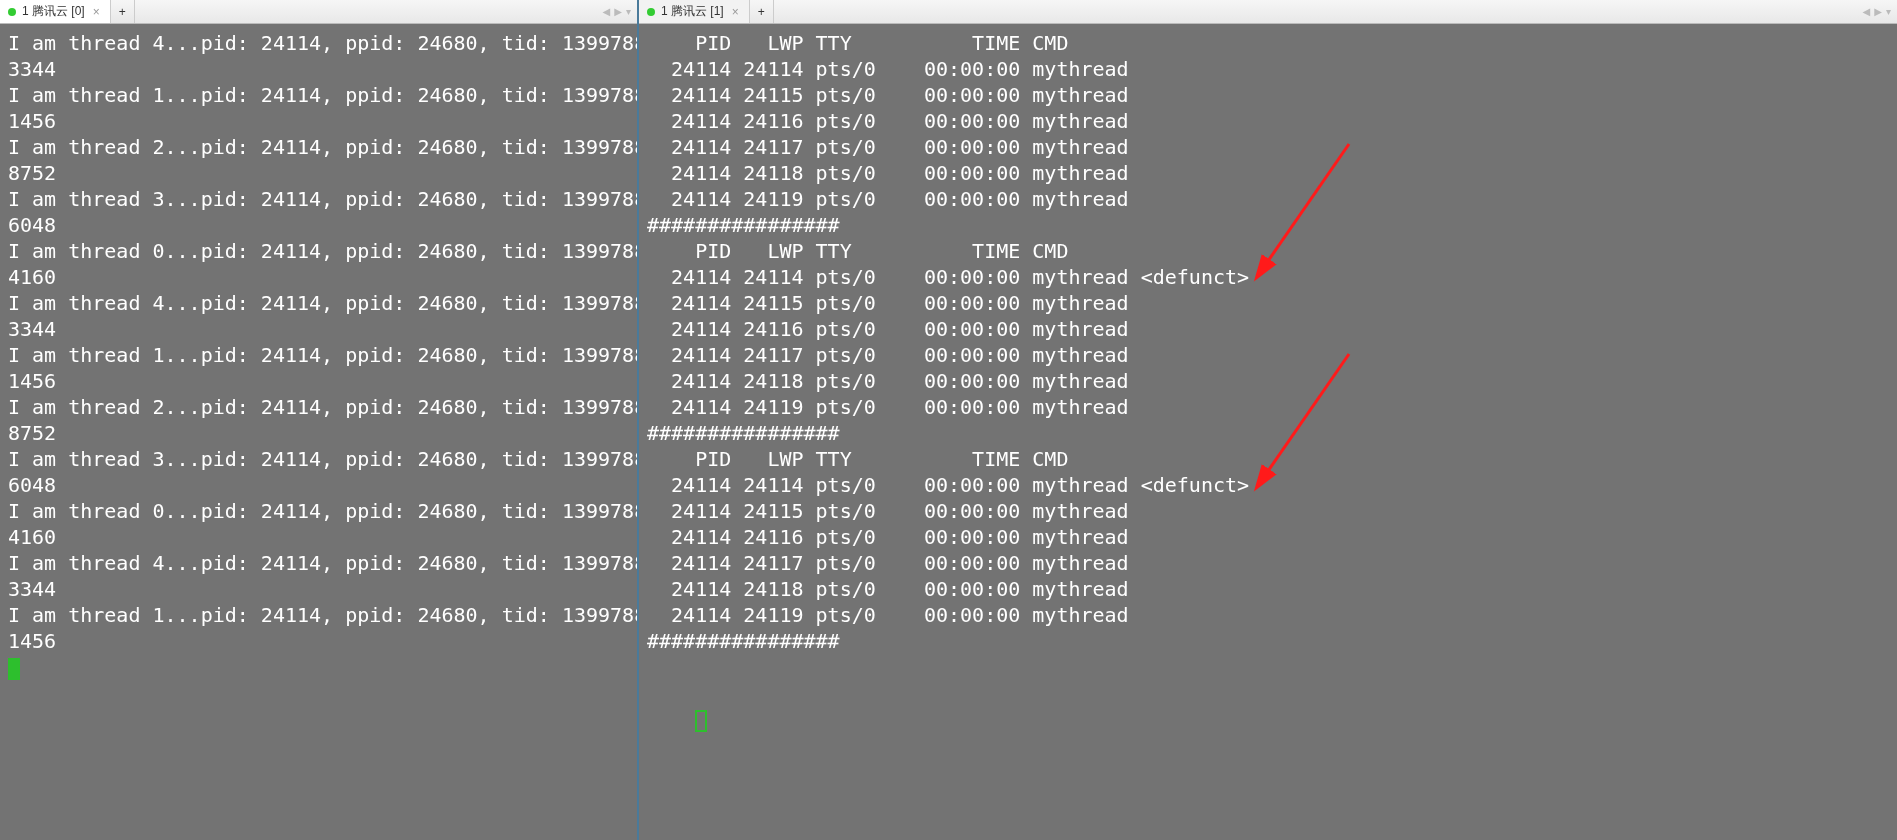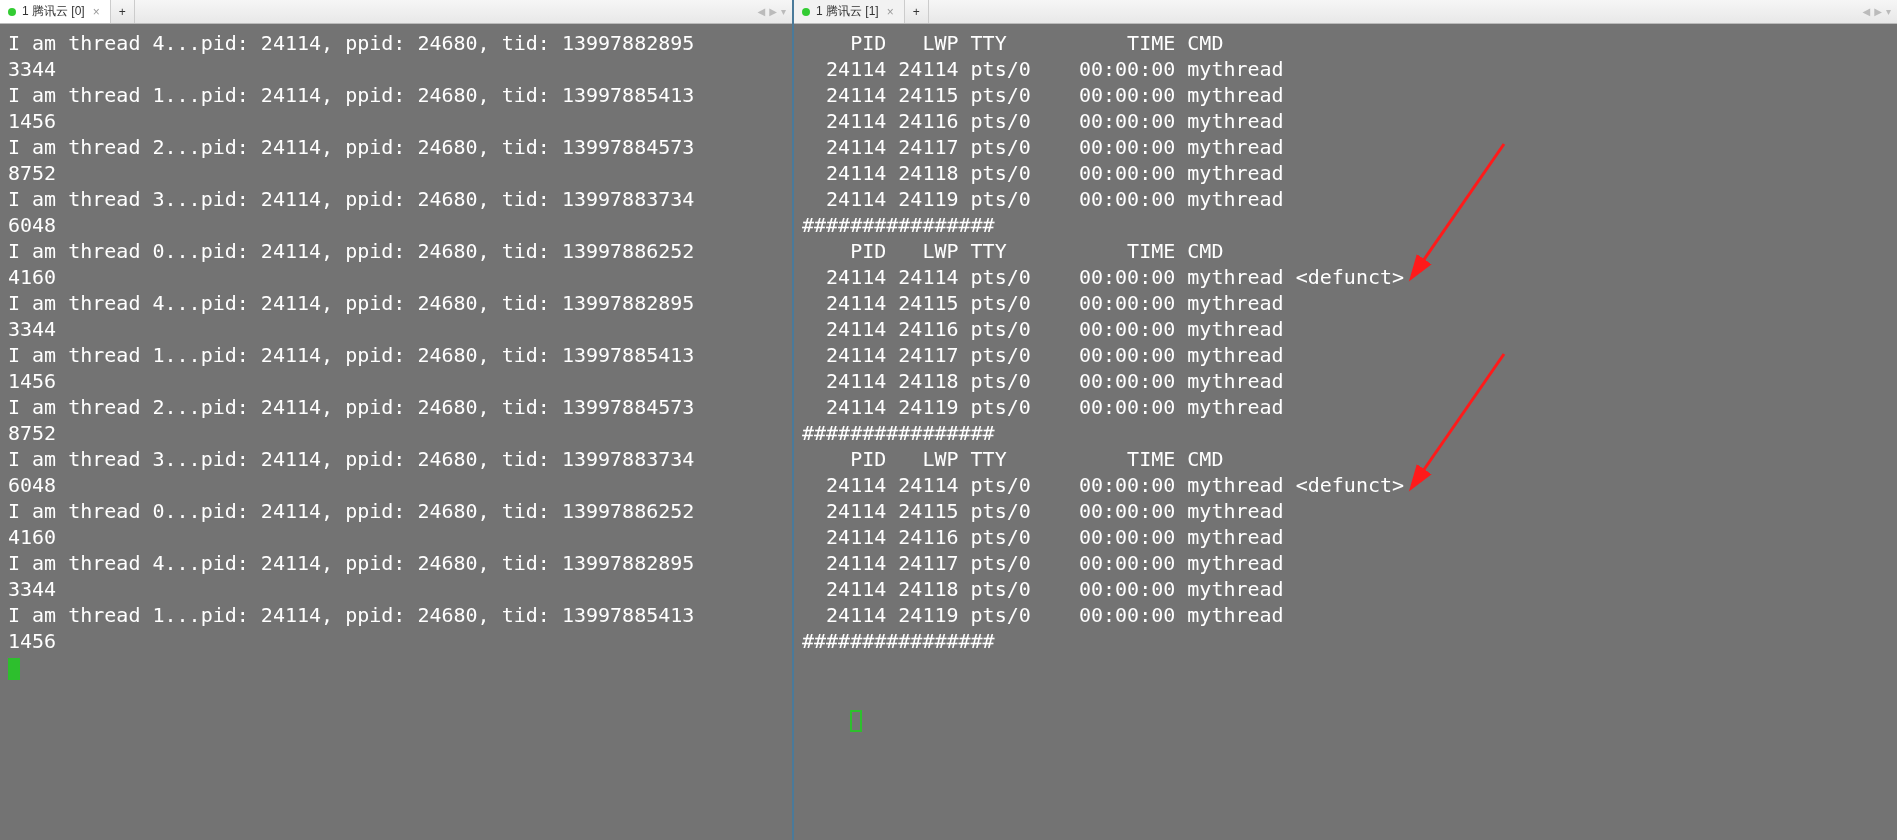--- a/index.html
+++ b/index.html
@@ -10,21 +10,21 @@
     display: flex;
     font-family: "DejaVu Sans Mono", "Consolas", monospace;
     overflow: hidden;
   }
   .pane {
     height: 100%;
     display: flex;
     flex-direction: column;
     position: relative;
   }
-  .pane-left { width: 794px; border-right: 2px solid #4a7a9a; }
+  .pane-left { width: 639px; border-right: 2px solid #4a7a9a; }
   .pane-right { flex: 1; justify-content: flex-end; }
   .tabbar {
     height: 24px;
     background: linear-gradient(#f6f6f6, #e8e8e8);
     border-bottom: 1px solid #bbb;
     display: flex;
     align-items: stretch;
     font-family: "Segoe UI", sans-serif;
     font-size: 12px;
     color: #333;

